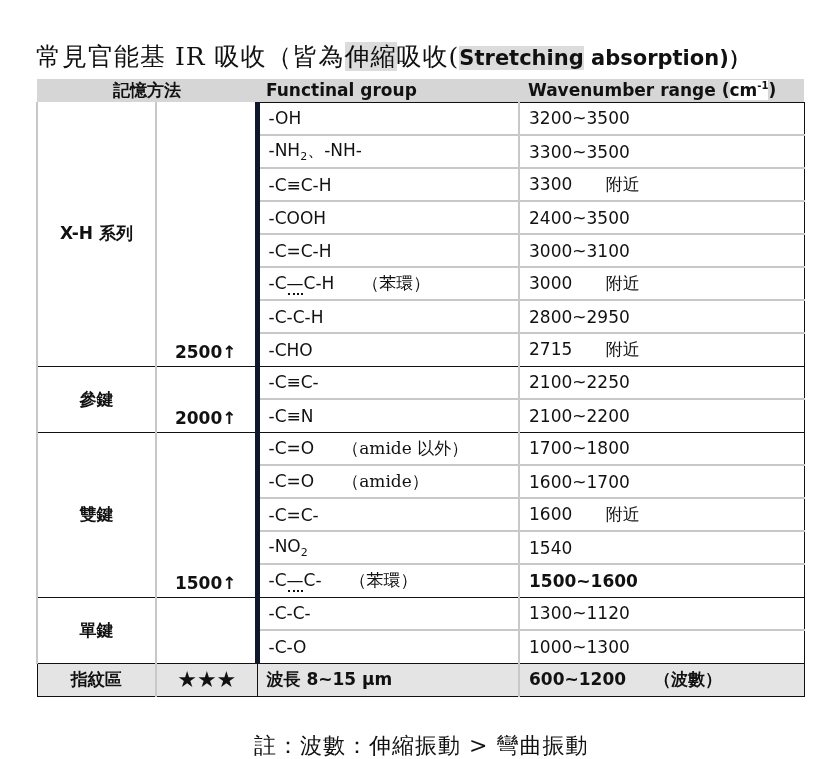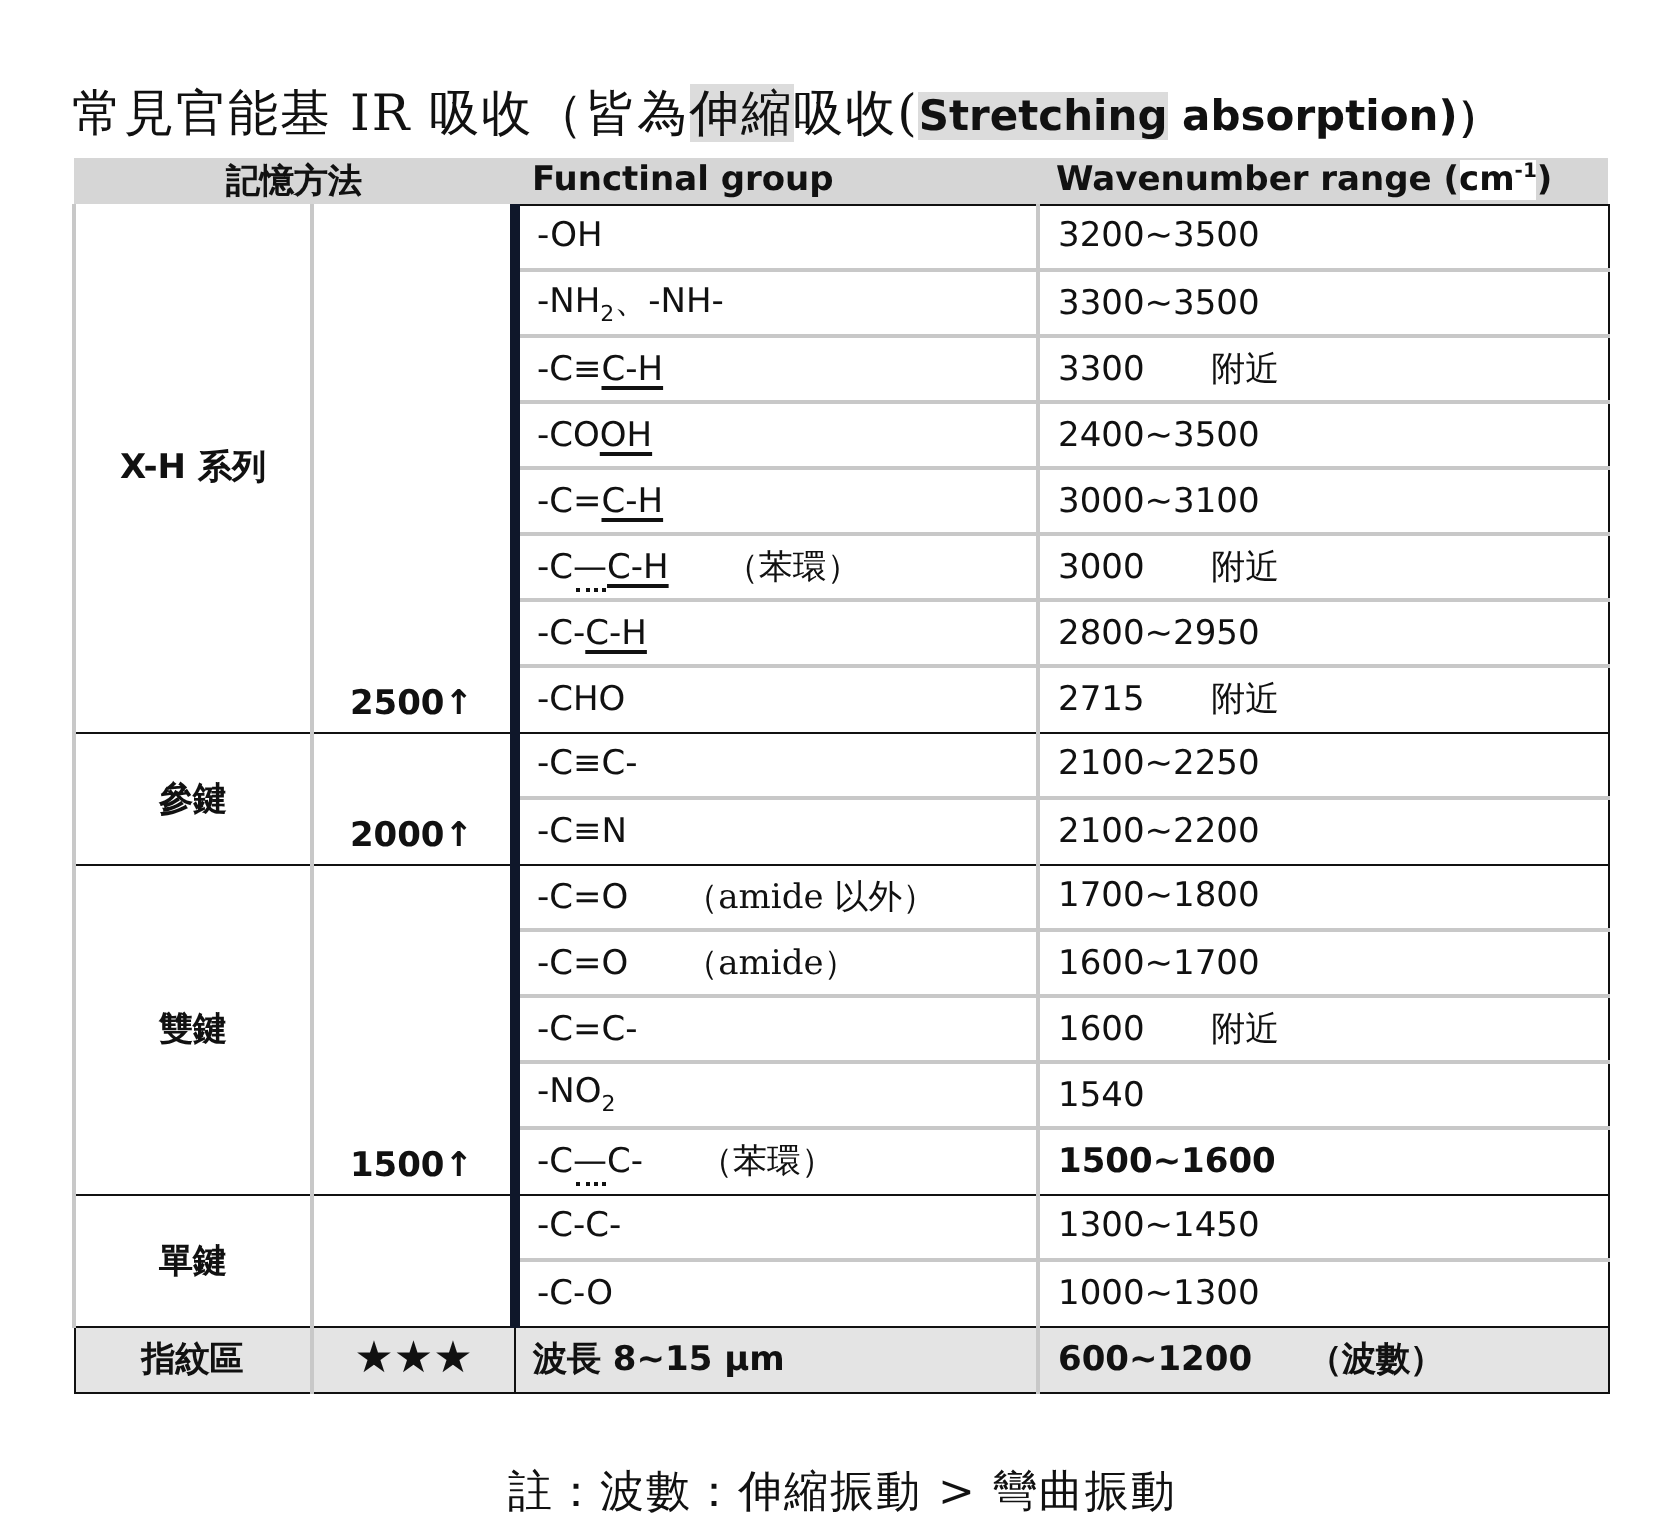--- a/index.html
+++ b/index.html
@@ -17,21 +17,21 @@
   td.grp { text-align:center; padding:0; font-weight:bold; border-left:2px solid #c8c8c8; border-right:2px solid #c8c8c8; }
   td.grp.serif { font-family:"DejaVu Serif","Liberation Serif",serif; }
   td.mark { text-align:right; vertical-align:bottom; padding:0 18px 4px 0; font-weight:bold; border-right:5px solid #0f172a; }
   td.fg { border-top:2px solid #c8c8c8; border-right:2px solid #c8c8c8; }
   td.wn { border-top:2px solid #c8c8c8; border-right:1.5px solid #111; }
   tr.sec td { border-top:1.5px solid #111; }
   tr.first td.fg, tr.first td.wn { border-top:1.5px solid #111; }
   tr.fp td { background:#e4e4e4; font-weight:bold; border-top:1.5px solid #111; border-bottom:1.5px solid #111; }
   tr.fp td.grp { border-left:1.5px solid #111;margin-left:16px; }
   tr.fp td.star { text-align:center; padding:0; font-size:22px; border-right:1px solid #111; }
-  .u { text-decoration:underline; text-decoration-thickness:2px; text-underline-offset:3px; }
+  .u { text-decoration-thickness:2px; text-underline-offset:3px; }
   .dash { display:inline-block; position:relative; }
   .dash::after { content:""; position:absolute; left:1px; right:1px; bottom:-2px; border-bottom:2px dotted #111; }
   sub { font-size:11px; }
   sup { font-size:10px; }
   .note { position:absolute; left:254px; top:731px; font-size:22px; font-family:"DejaVu Serif","Liberation Serif",serif; letter-spacing:1px;text-align:center; }
   .cmbox { background:#fff;text-align:center; }
 </style>
 </head>
 <body>
 
@@ -119,21 +119,21 @@
     </tr>
     <tr>
       <td class="fg"><span>-C</span><span class="dash">—</span><span>C-</span><span class="cjk">（苯環）</span></td>
       <td class="wn" style="font-weight:bold">1500~1600</td>
     </tr>
 
     <tr class="sec">
       <td class="grp serif" rowspan="2">單鍵</td>
       <td class="mark" rowspan="2"></td>
       <td class="fg">-C-C-</td>
-      <td class="wn">1300~1450</td>
+      <td class="wn">1300~1120</td>
     </tr>
     <tr>
       <td class="fg">-C-O</td>
       <td class="wn">1000~1300</td>
     </tr>
 
     <tr class="fp">
       <td class="grp serif">指紋區</td>
       <td class="star">★★★</td>
       <td class="fg">波長 8~15 μm</td>

